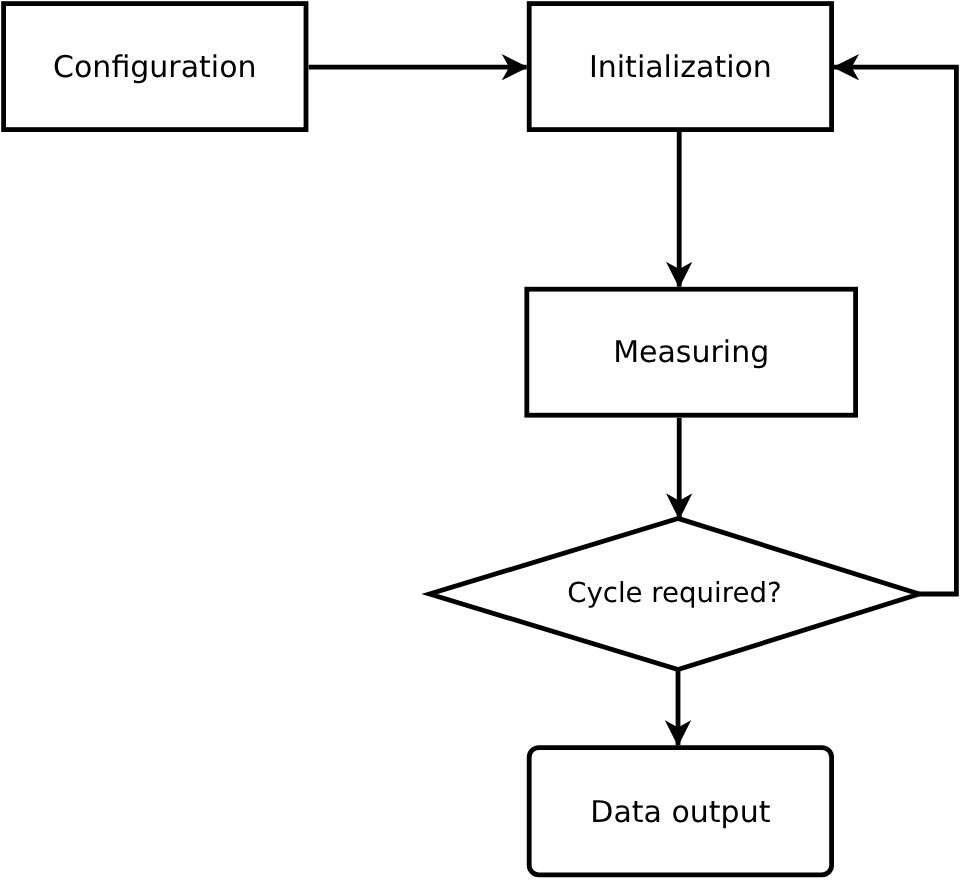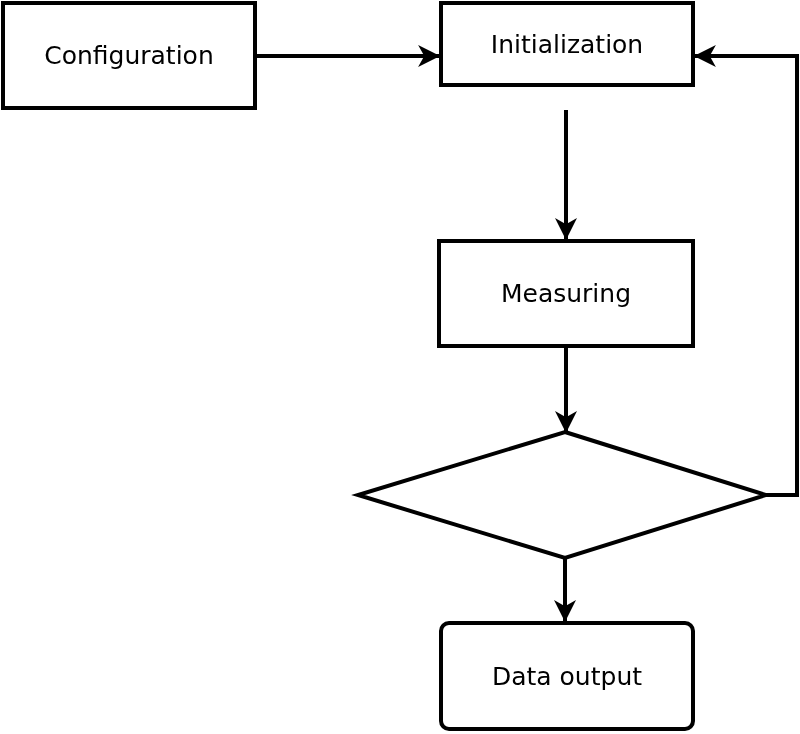--- a/index.html
+++ b/index.html
@@ -29,22 +29,22 @@
     border: 4px solid #000000;
     background: #ffffff;
     display: flex;
     align-items: center;
     justify-content: center;
     font-size: 25px;
     line-height: 1;
     white-space: nowrap;
   }
   .node-config   { left: 1px;   top: 1px;   width: 256px; height: 109px; }
-  .node-init     { left: 439px; top: 1px;   width: 256px; height: 86px; }
-  .node-measure  { left: 437px; top: 239px; width: 258px; height: 109px; }
+  .node-init     { left: 439px; top: 1px;   width: 256px; height: 109px; }
+  .node-measure  { left: 437px; top: 239px; width: 278px; height: 109px; }
   .node-output   { left: 439px; top: 621px; width: 256px; height: 110px; border-radius: 10px; }
   .diamond-label {
     position: absolute;
     left: 358px;
     top: 432px;
     width: 408px;
     height: 126px;
     display: flex;
     align-items: center;
     justify-content: center;
@@ -94,18 +94,21 @@
   </div>
 
   <div class="node node-init">
     <span>Initialization</span>
   </div>
 
   <div class="node node-measure">
     <span>Measuring</span>
   </div>
 
+  <div class="diamond-label">
+    <span>Cycle required?</span>
+  </div>
 
   <div class="node node-output">
     <span>Data output</span>
   </div>
 
 </div>
 
 </body></html>

